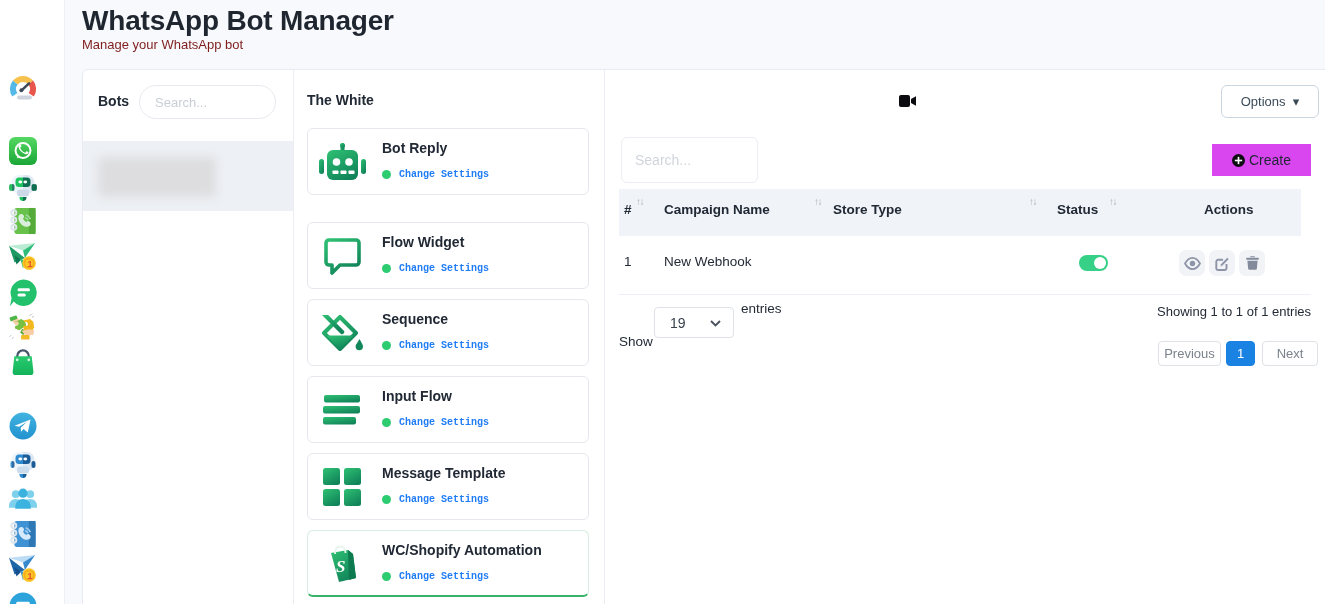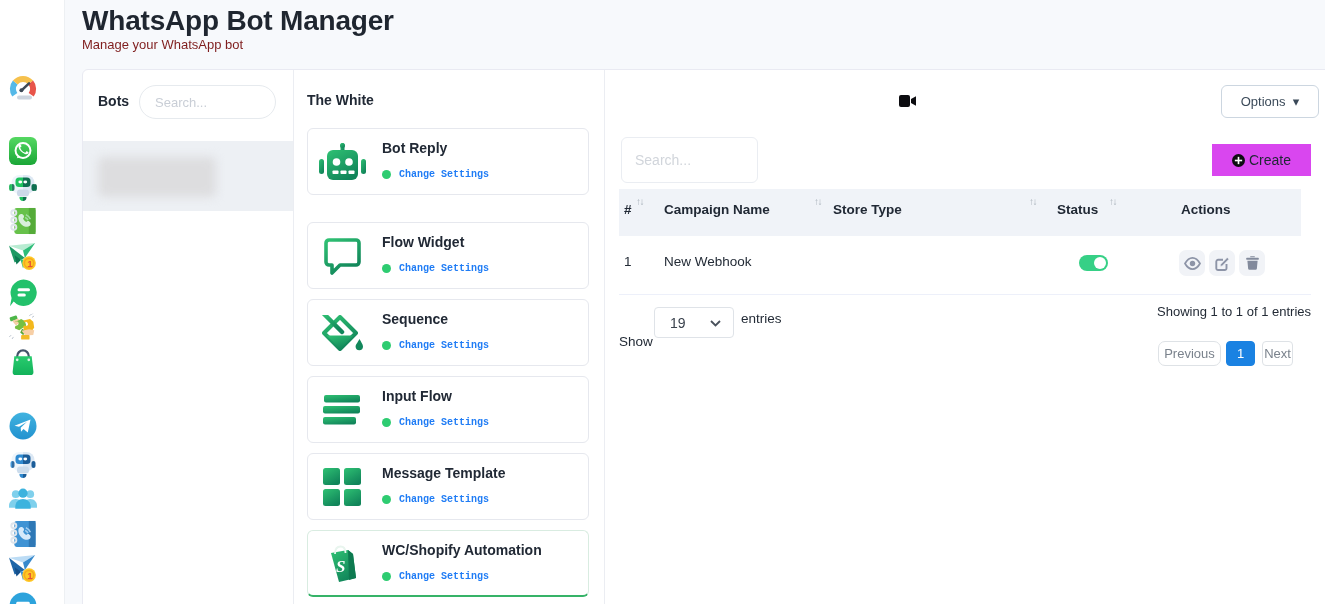--- a/index.html
+++ b/index.html
@@ -52,26 +52,26 @@
 .td { position:absolute; font-size:13.5px; color:#232b36; }
 #rowline { position:absolute; left:536px; top:224px; width:692px; height:1px; background:#edf0fa; }
 #toggle { position:absolute; left:996px; top:185px; width:29px; height:16px; border-radius:8px; background:#36d086; }
 #toggle i { position:absolute; right:2px; top:2px; width:12px; height:12px; border-radius:50%; background:#fff; }
 .abtn { position:absolute; top:180px; width:26px; height:26px; background:#f1f3f7; border-radius:7px; display:flex; align-items:center; justify-content:center; }
 
 
 #show { position:absolute; left:536px; top:241px; font-size:13.5px; color:#232b36;margin-top:23px; }
 #sel { position:absolute; left:571px; top:237px; width:80px; height:31px; border:1px solid #dfe3e8; border-radius:4px; }
 #sel b { position:absolute; left:15px; top:7px; font-size:14px; font-weight:normal; color:#3a424d; }
-#entries { position:absolute; left:658px; top:241px; font-size:13.5px; color:#232b36; }
+#entries { position:absolute; left:658px; top:231px; font-size:13.5px; color:#232b36; }
 #showing { position:absolute; left:1038px; top:234px; width:190px; text-align:right; font-size:13px; color:#232b36; }
 .pg { position:absolute; top:271px; height:25px; border:1px solid #dee2e6; background:#fff; border-radius:4px; font-size:13px; color:#7a828c; text-align:center; line-height:23px; }
-#pg1 { left:1075px; width:63px;border-radius:7px; }
+#pg1 { left:1075px; width:63px; }
 #pg2 { left:1143px; width:29px; background:#1a82e2; border-color:#1a82e2; color:#fff; }
-#pg3 { left:1179px; width:31px; }
+#pg3 { left:1179px; width:56px; }
 </style>
 </head>
 <body>
 <div id="sidebar">
   <svg class="sico" style="top:73px" width="28" height="28" viewBox="0 0 28 28">
     <path d="M5.8 21.7 A 10 10 0 0 1 6.3 9.6" fill="none" stroke="#55b9e8" stroke-width="6.2"></path>
     <path d="M6.3 9.6 A 10 10 0 0 1 21.7 9.6" fill="none" stroke="#f6c14d" stroke-width="6.2"></path>
     <path d="M21.7 9.6 A 10 10 0 0 1 22.2 21.7" fill="none" stroke="#e8554a" stroke-width="6.2"></path>
     <path d="M12.6 17.4 L20 10.4" stroke="#3e4a57" stroke-width="2.6" stroke-linecap="round"></path>
     <circle cx="12.4" cy="17.2" r="2" fill="#3e4a57"></circle>
@@ -372,21 +372,21 @@
 
   <div id="thead">
     <div class="th" style="left:5px">#</div>
       <div class="sort" style="left:17px">↑↓</div>
     <div class="th" style="left:45px">Campaign Name</div>
       <div class="sort" style="left:195px">↑↓</div>
     <div class="th" style="left:214px">Store Type</div>
       <div class="sort" style="left:410px">↑↓</div>
     <div class="th" style="left:438px">Status</div>
       <div class="sort" style="left:490px">↑↓</div>
-    <div class="th" style="left:562px">Actions</div>
+    <div class="th" style="left:585px">Actions</div>
   </div>
   <div class="td" style="left:541px; top:184px">1</div>
   <div class="td" style="left:581px; top:184px">New Webhook</div>
   <div id="toggle">
       <i></i>
     </div>
   <div class="abtn" style="left:1096px">
       <svg width="17" height="13" viewBox="0 0 17 13">
         <path d="M1 6.5 C3.5 2 6 0.9 8.5 0.9 C11 0.9 13.5 2 16 6.5 C13.5 11 11 12.1 8.5 12.1 C6 12.1 3.5 11 1 6.5 Z" fill="none" stroke="#8d94a7" stroke-width="1.7"></path>
         <circle cx="8.5" cy="6.5" r="2.7" fill="#8d94a7"></circle>

